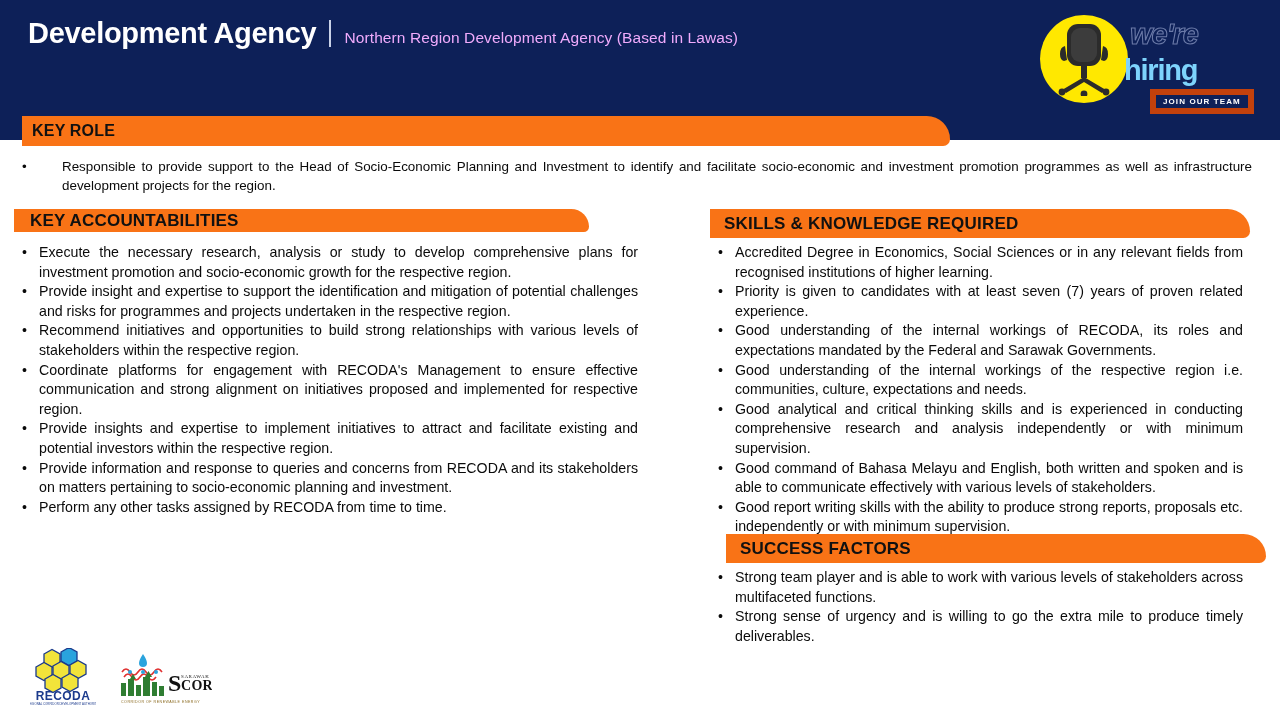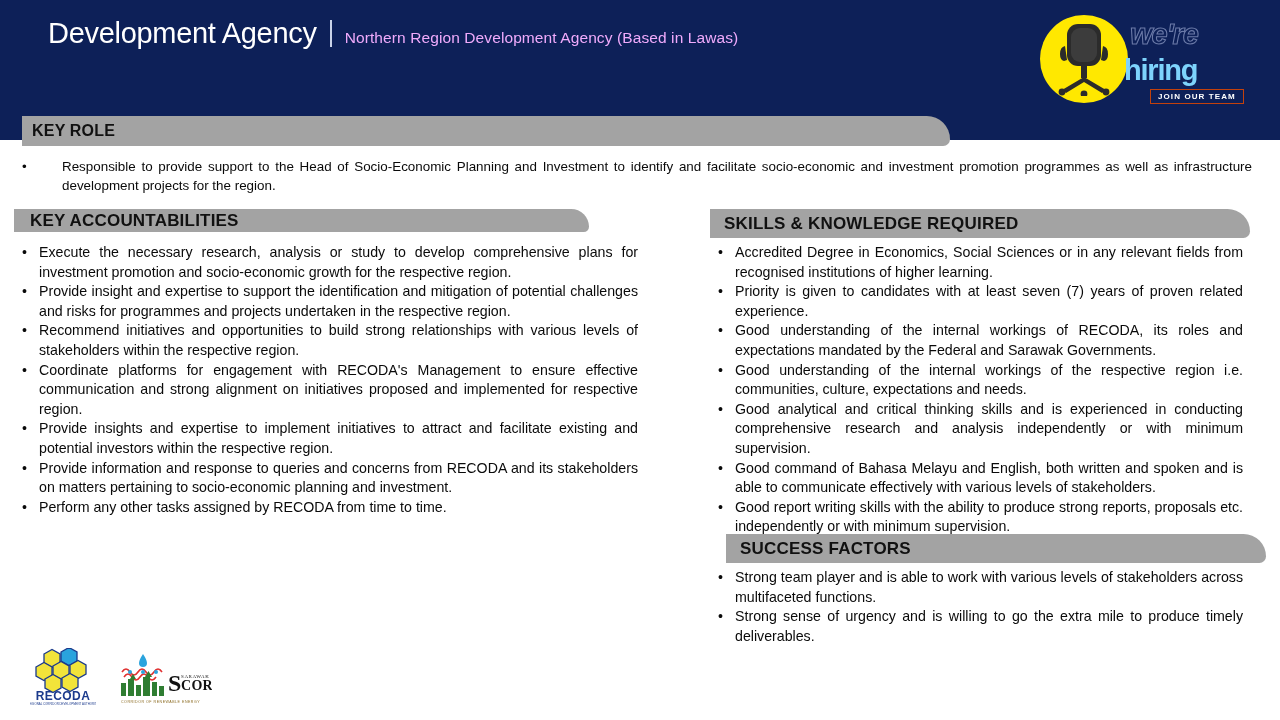--- a/index.html
+++ b/index.html
@@ -24,22 +24,22 @@
     font-size:29px;
     font-weight:bold;
     line-height:39px;
     letter-spacing:-0.3px;
     white-space:nowrap;
   }
   .title-line2 {
     display:flex; align-items:baseline;
   }
   .title-main2 {
-    color:#ffffff; font-size:29px; font-weight:normal;
-    letter-spacing:-0.3px; line-height:39px;margin-left:20px;
+    color:#ffffff; font-size:29px; font-weight:bold;
+    letter-spacing:-0.3px; line-height:39px;
   }
   .title-divider {
     display:inline-block;
     width:2px; height:27px;
     background:#c9d2e8;
     margin:0 13px 0 13px;
     position:relative; top:4px;
   }
   .job-subtitle {
     color:#f0abfc;
@@ -65,33 +65,33 @@
   .hiring-word {
     position:absolute; left:-4px; top:30px;
     color:#7dd3fc;
     font-size:29px;
     font-weight:bold;
     letter-spacing:-1.2px;
     line-height:41px;
   }
   .join-badge {
     position:absolute; left:22px; top:69px;
-    border:1px solid #c2410c;
+    border:6px solid #c2410c;
     color:#ffffff;
     font-size:8px;
     font-weight:bold;
     letter-spacing:1.1px;
     padding:2px 7px 2px 7px;
     white-space:nowrap;
   }
 
   
   .bar {
     position:absolute;
-    background:#a3a3a3;
+    background:#f97316;
     display:flex; align-items:center;
   }
   .bar.shape {
     border-top-right-radius:34px;
     border-bottom-right-radius:10px;
   }
   .bar-label {
     color:#111111;
     font-weight:bold;
     letter-spacing:0.2px;

